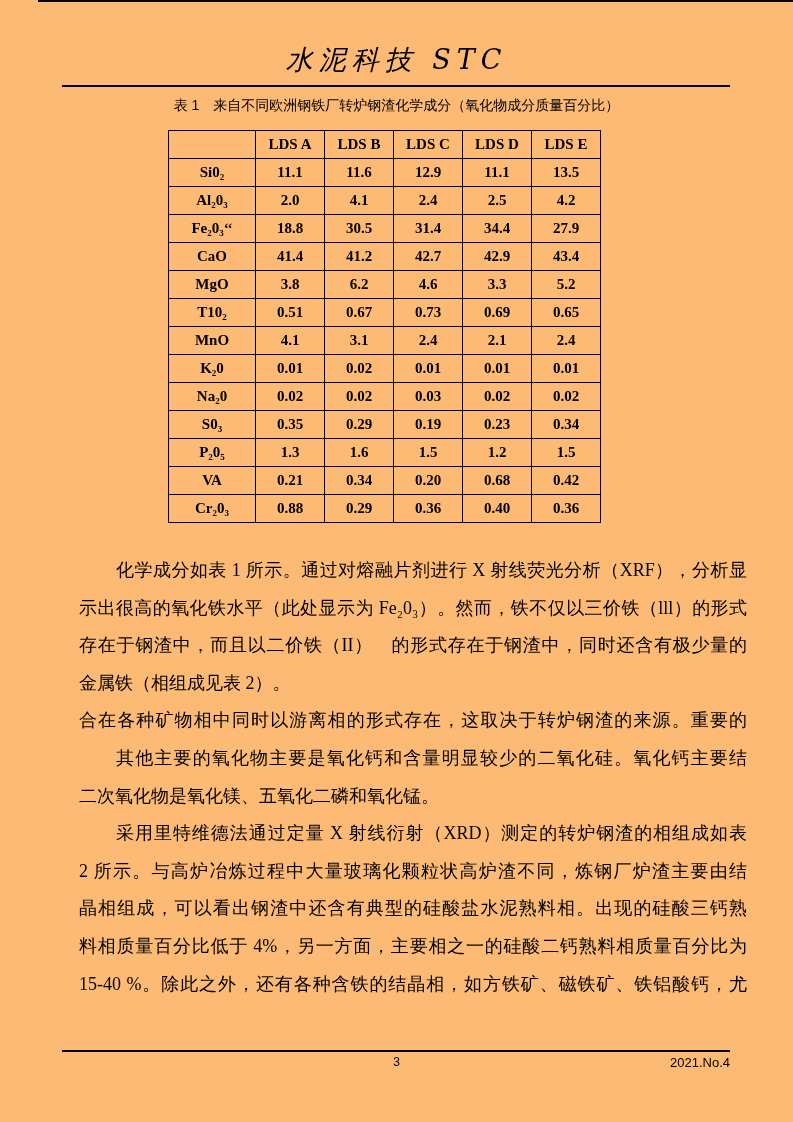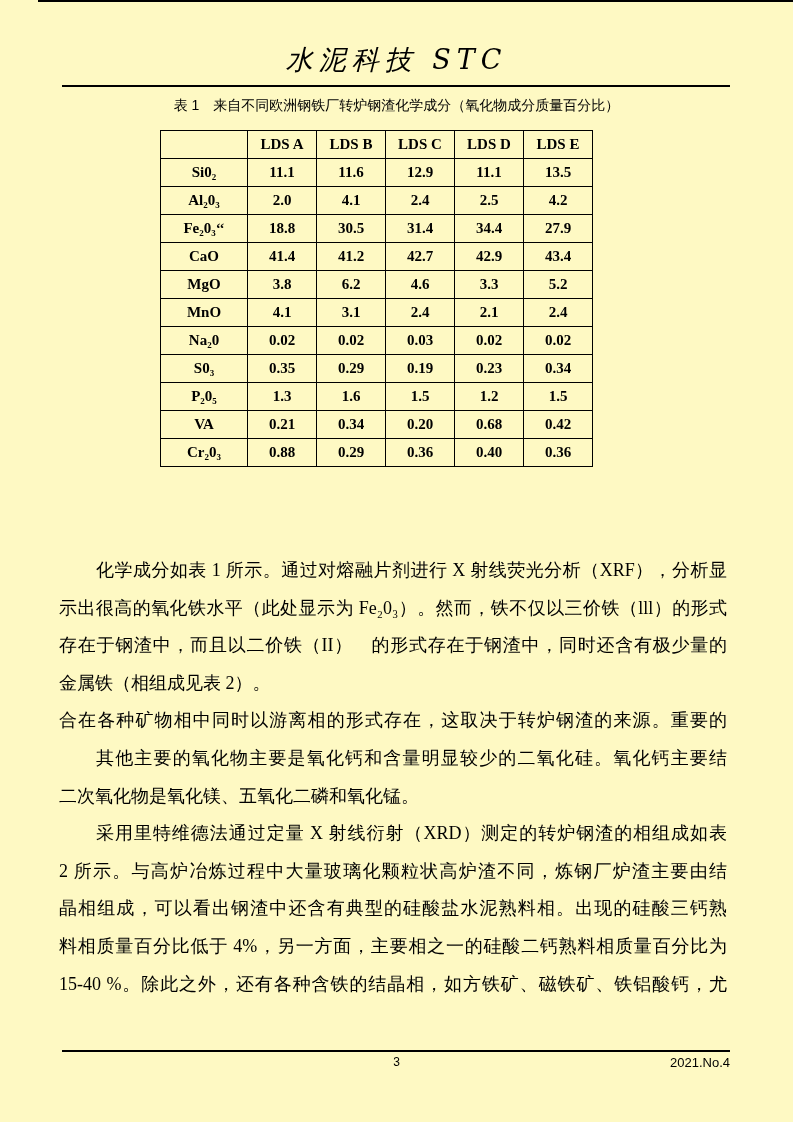--- a/index.html
+++ b/index.html
@@ -1,19 +1,19 @@
 <!DOCTYPE html>
 <html><head>
 <meta charset="utf-8">
 <style>
   html,body{margin:0;padding:0;background:#ffffff;}
   .page{
     position:relative;
     width:793px;height:1122px;
-    background:#fef9c3;
+    background:#fdba74;
     overflow:hidden;
     font-family:"Liberation Serif","DejaVu Serif",serif;
     color:#000;
   }
   .top-edge-line{
     position:absolute;top:0;left:38px;right:0;height:2px;background:#000;
   }
   .journal-title{
     position:absolute;top:42px;left:0;width:100%;
     text-align:center;
@@ -25,38 +25,38 @@
   .header-rule{
     position:absolute;top:85px;left:62px;width:668px;height:2px;background:#000;
   }
   .table-caption{
     position:absolute;top:97px;left:0;width:100%;
     text-align:center;
     font-family:"Liberation Sans","DejaVu Sans",sans-serif;
     font-size:14px;
   }
   table.comp-table{
-    position:absolute;top:130px;left:160px;
+    position:absolute;top:130px;left:168px;
     border-collapse:collapse;
     table-layout:fixed;
   }
   table.comp-table td,table.comp-table th{
     border:1.5px solid #000;
     height:27px;
     text-align:center;
     vertical-align:middle;
     font-family:"Liberation Serif","DejaVu Serif",serif;
     font-weight:bold;
     font-size:15px;
     padding:0;
   }
   table.comp-table .col-label{width:86px;}
   table.comp-table .col-val{width:68px;}
   .body-text{
-    position:absolute;top:552px;left:59px;width:668px;
+    position:absolute;top:552px;left:79px;width:668px;
     font-size:18px;
     line-height:37.6px;
   }
   .body-text .line{
     text-align:justify;
     text-align-last:justify;
     height:37.6px;
     overflow:hidden;
   }
   .body-text .line.first{text-indent:37px;}
@@ -135,26 +135,42 @@
         </tr>
         <tr>
           <td class="col-label">MgO</td>
           <td class="col-val">3.8</td>
           <td class="col-val">6.2</td>
           <td class="col-val">4.6</td>
           <td class="col-val">3.3</td>
           <td class="col-val">5.2</td>
         </tr>
         <tr>
+          <td class="col-label">T10₂</td>
+          <td class="col-val">0.51</td>
+          <td class="col-val">0.67</td>
+          <td class="col-val">0.73</td>
+          <td class="col-val">0.69</td>
+          <td class="col-val">0.65</td>
+        </tr>
+        <tr>
           <td class="col-label">MnO</td>
           <td class="col-val">4.1</td>
           <td class="col-val">3.1</td>
           <td class="col-val">2.4</td>
           <td class="col-val">2.1</td>
           <td class="col-val">2.4</td>
+        </tr>
+        <tr>
+          <td class="col-label">K₂0</td>
+          <td class="col-val">0.01</td>
+          <td class="col-val">0.02</td>
+          <td class="col-val">0.01</td>
+          <td class="col-val">0.01</td>
+          <td class="col-val">0.01</td>
         </tr>
         <tr>
           <td class="col-label">Na₂0</td>
           <td class="col-val">0.02</td>
           <td class="col-val">0.02</td>
           <td class="col-val">0.03</td>
           <td class="col-val">0.02</td>
           <td class="col-val">0.02</td>
         </tr>
         <tr>

